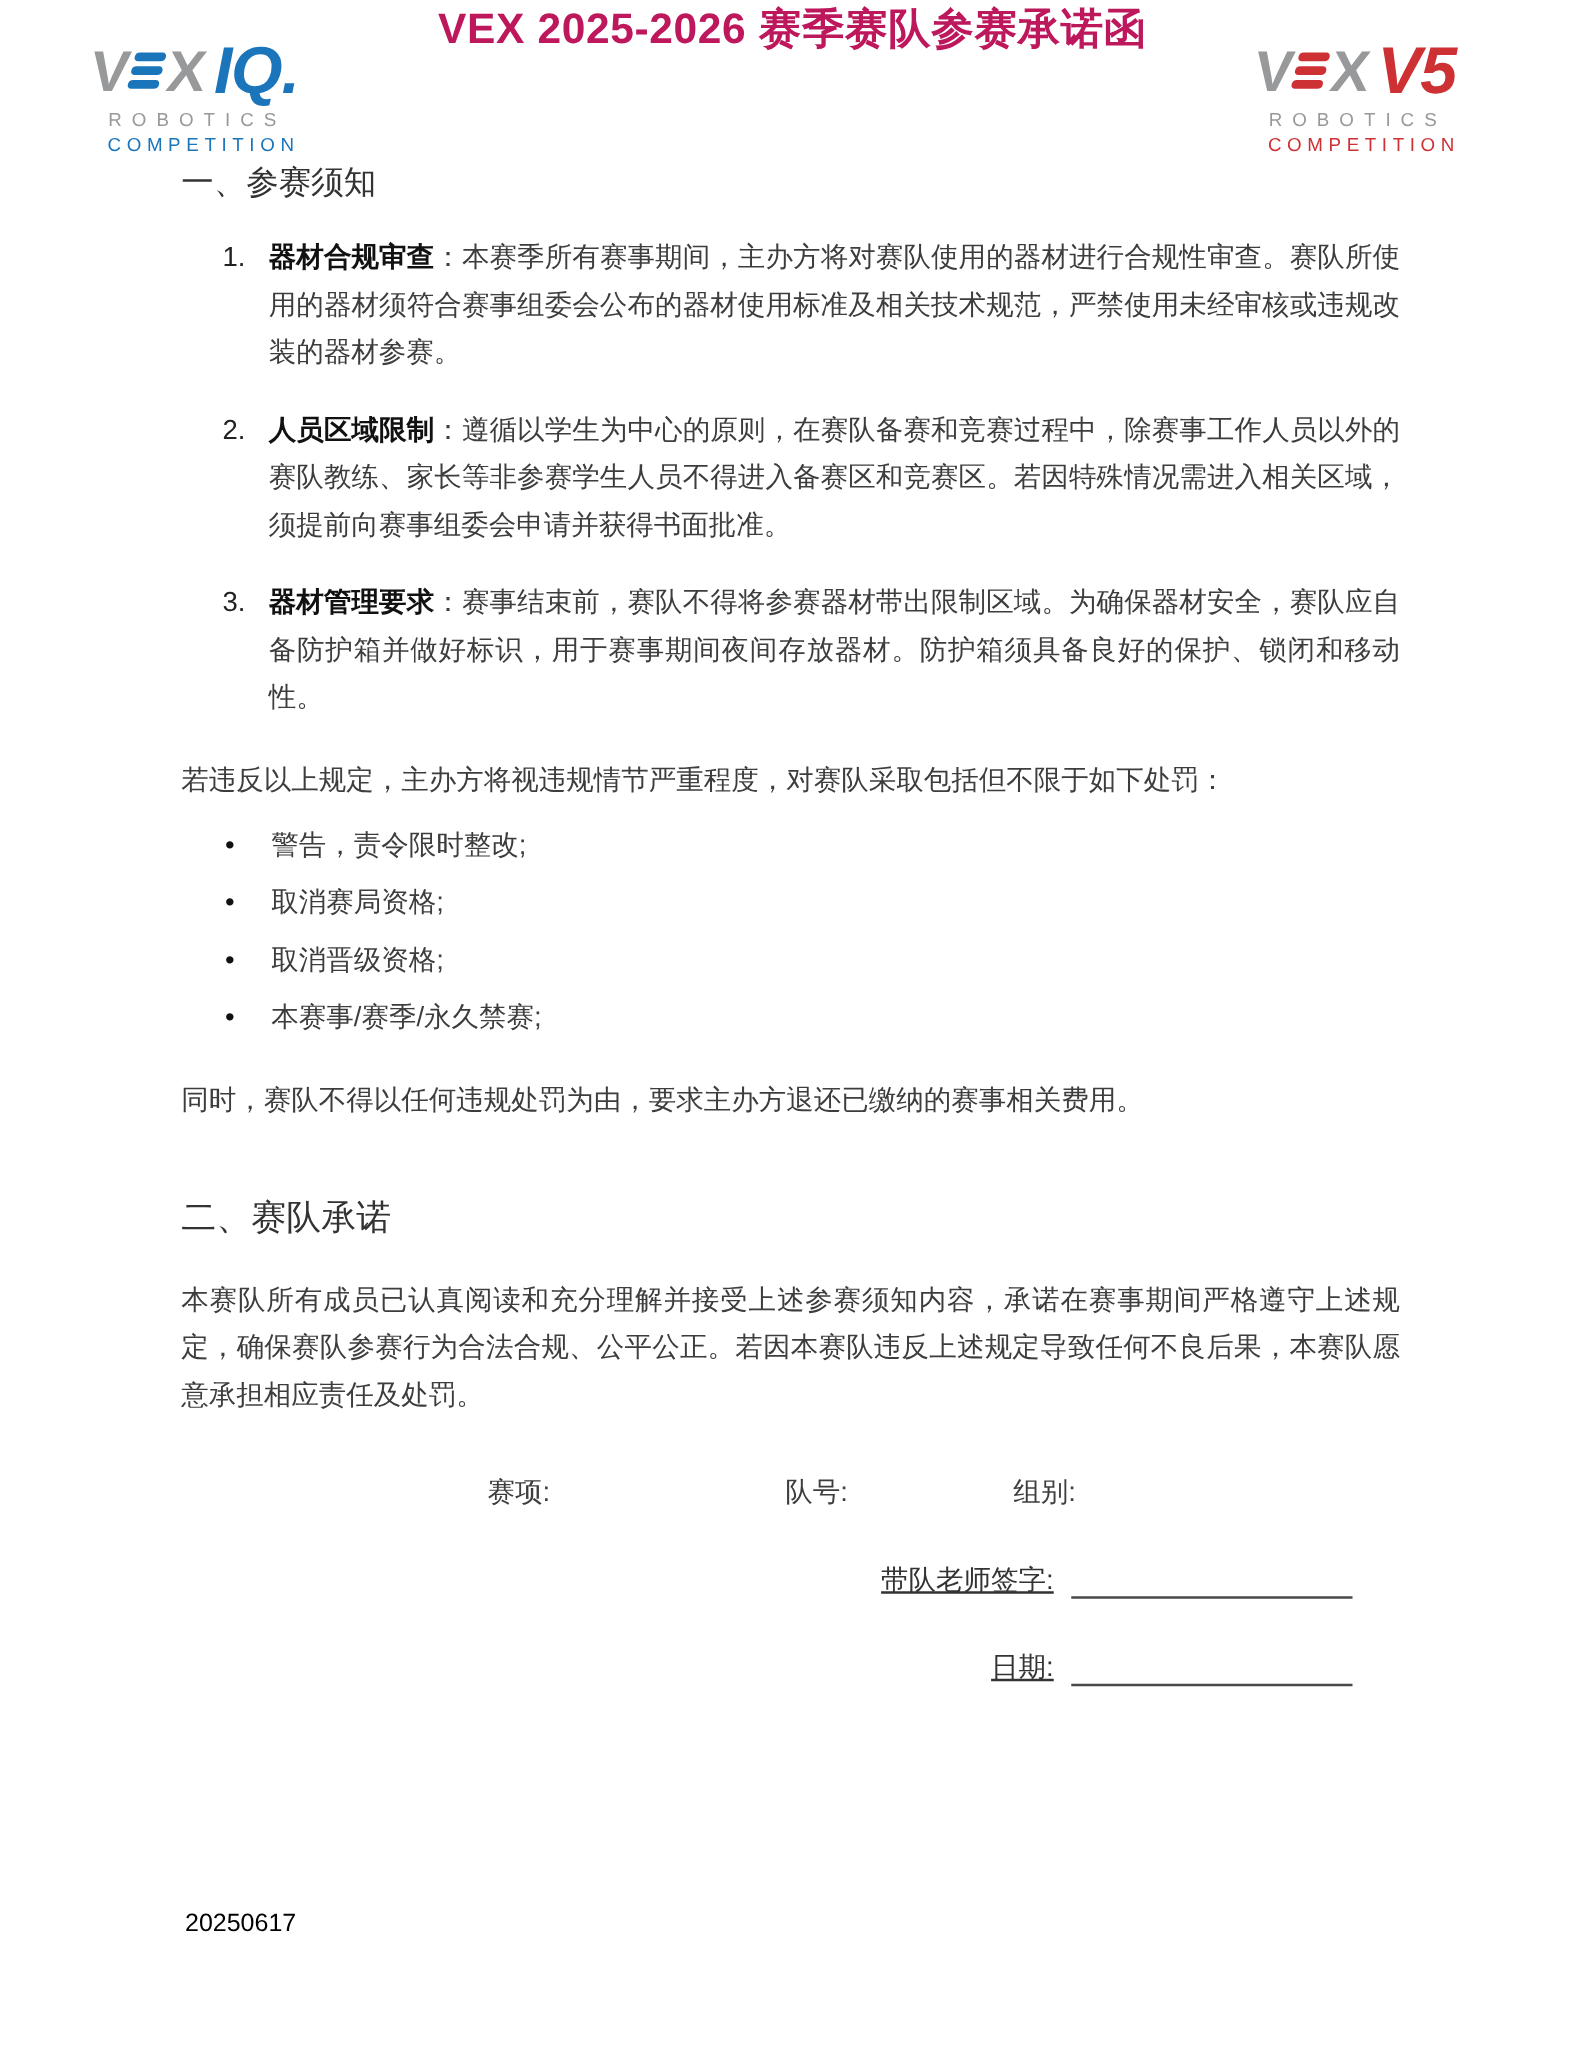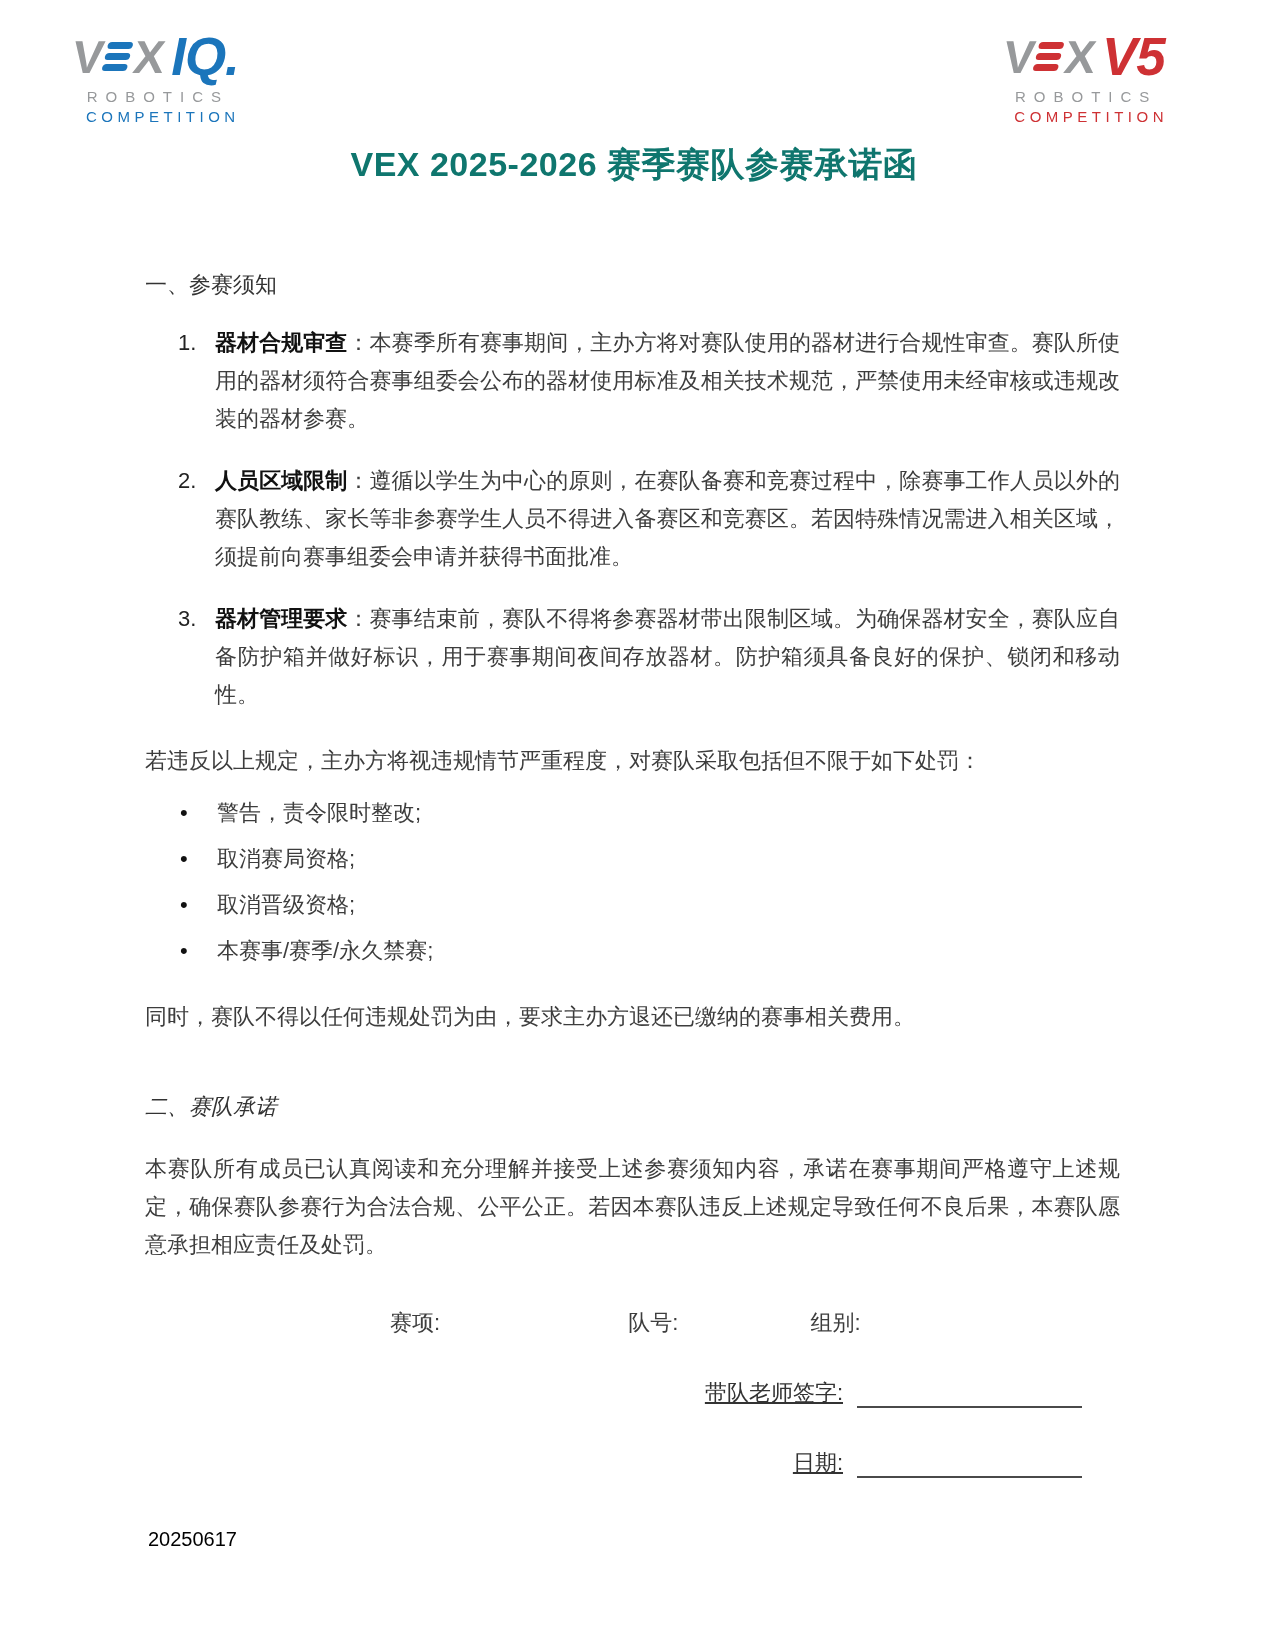--- a/index.html
+++ b/index.html
@@ -32,43 +32,42 @@
   .logo-robotics {
     margin-top:5px; font-size:15px; color:var(--gray);
     letter-spacing:8px; font-weight:400; text-indent:4px;
   }
   .logo-competition { margin-top:3px; font-size:15px; font-weight:normal; letter-spacing:4.5px; text-indent:2px;margin-left:12px; }
   .logo-iq .logo-competition { color:var(--iq); }
   .logo-v5 .logo-competition { color:var(--v5); }
 
   
   .doc-title {
-    padding-top:142px;
     text-align:center;
-    font-size:34px; font-weight:bold; color:#0f766e;
+    font-size:34px; font-weight:bold; color:#be185d;
     letter-spacing:0.5px;
   }
 
   
   .content { padding:0 148px 0 145px; font-size:22px; }
-  .section-heading { margin-top:82px; font-size:22px; color:#333333; }
+  .section-heading { margin-top:82px; font-size:26px; color:#333333; }
 
   .notice-item { display:flex; margin-top:24px; padding-left:33px; }
   .notice-num { width:37px; flex:none; line-height:38px; color:#222; }
   .notice-text { flex:1; line-height:38px; text-align:justify; }
   .notice-text b { color:#111; }
 
   .para { margin-top:28px; line-height:38px; text-align:justify; }
 
   .penalty-list { margin-top:14px; }
   .penalty-item { display:flex; padding-left:35px; margin-top:8px; }
   .penalty-dot { width:37px; flex:none; line-height:38px; font-size:22px; color:#111; }
   .penalty-text { line-height:38px; }
 
-  .section2-heading { margin-top:56px; font-size:22px; color:#333333;font-style:italic; }
+  .section2-heading { margin-top:56px; font-size:28px; color:#333333; }
 
   
   .form-row { margin-top:44px; padding-left:245px; white-space:nowrap; }
   .form-label-event  { display:inline-block; }
   .form-label-team   { display:inline-block; margin-left:182px; }
   .form-label-group  { display:inline-block; margin-left:126px; }
 
   .sig-row { display:flex; justify-content:flex-end; align-items:flex-end; margin-right:38px; margin-top:40px; }
   .sig-label { line-height:30px; color:#333;text-decoration:underline; }
   .sig-line { width:225px; height:26px; border-bottom:2px solid #4a4a4a; margin-left:14px; }

